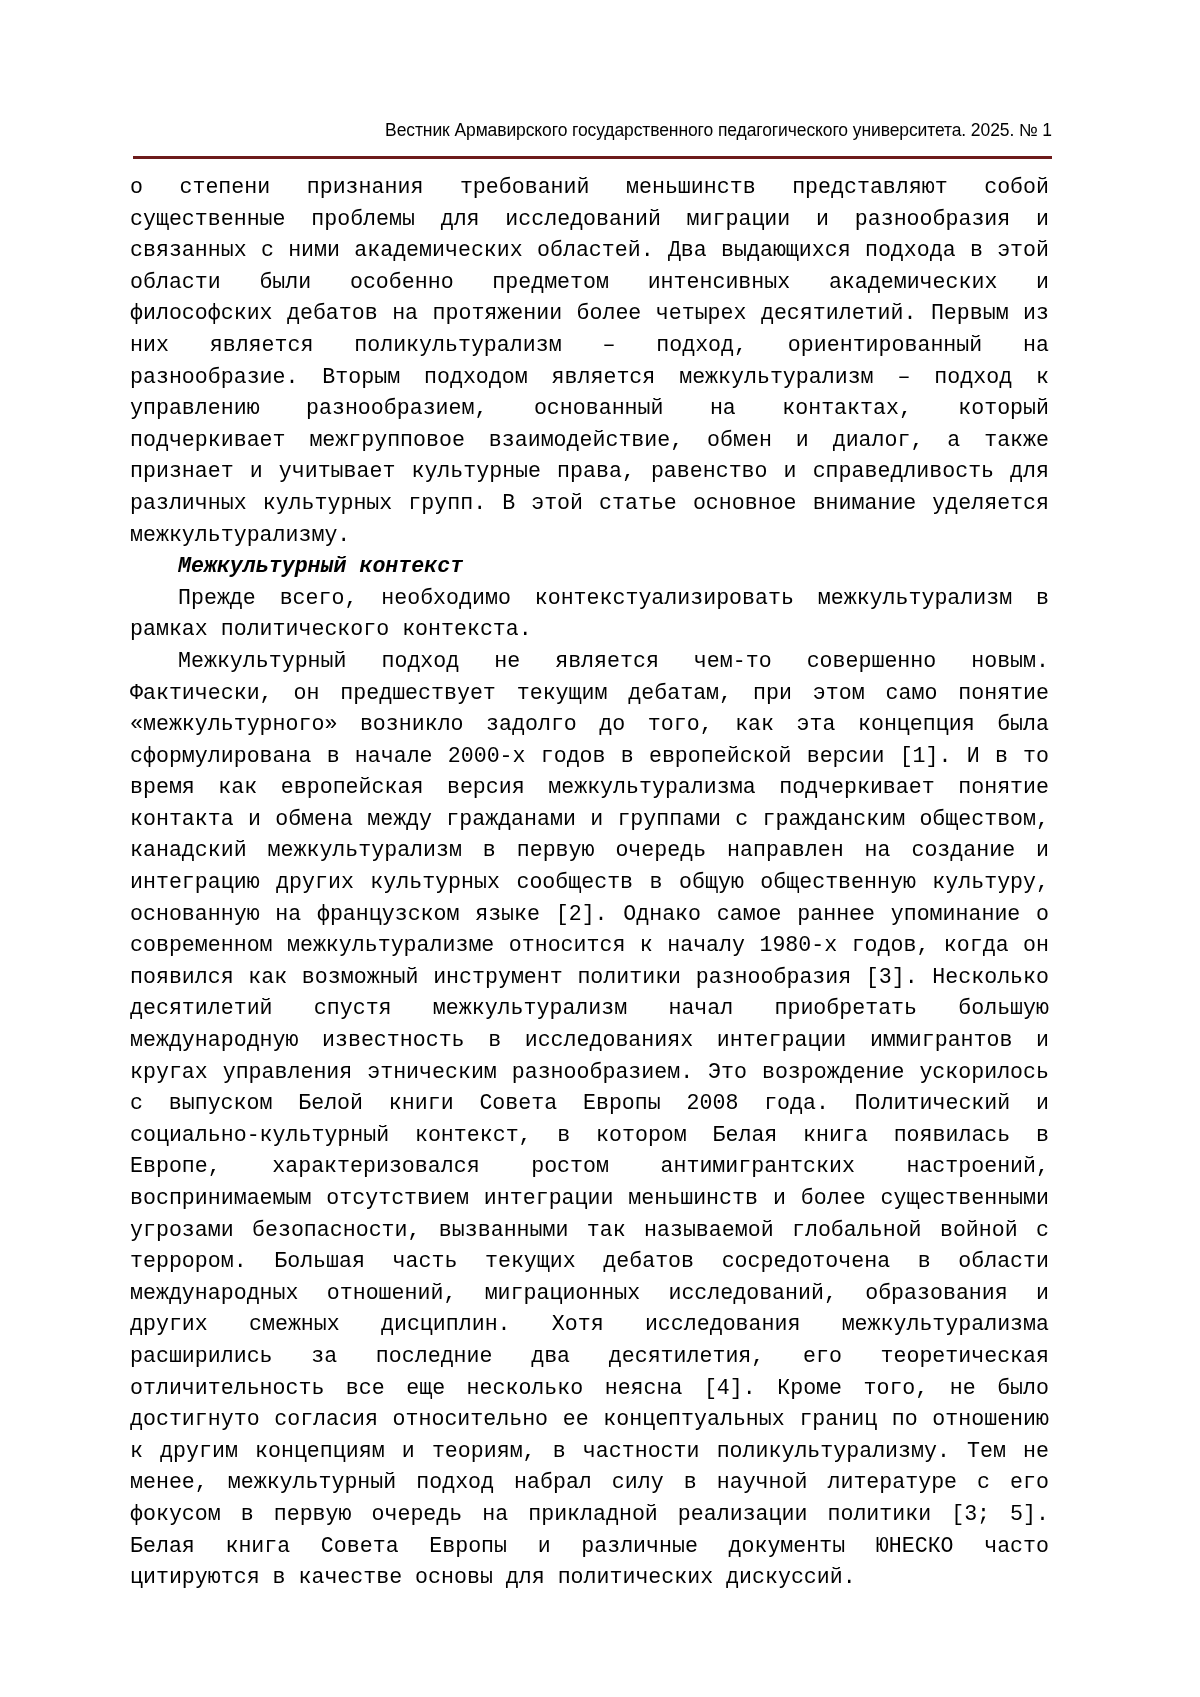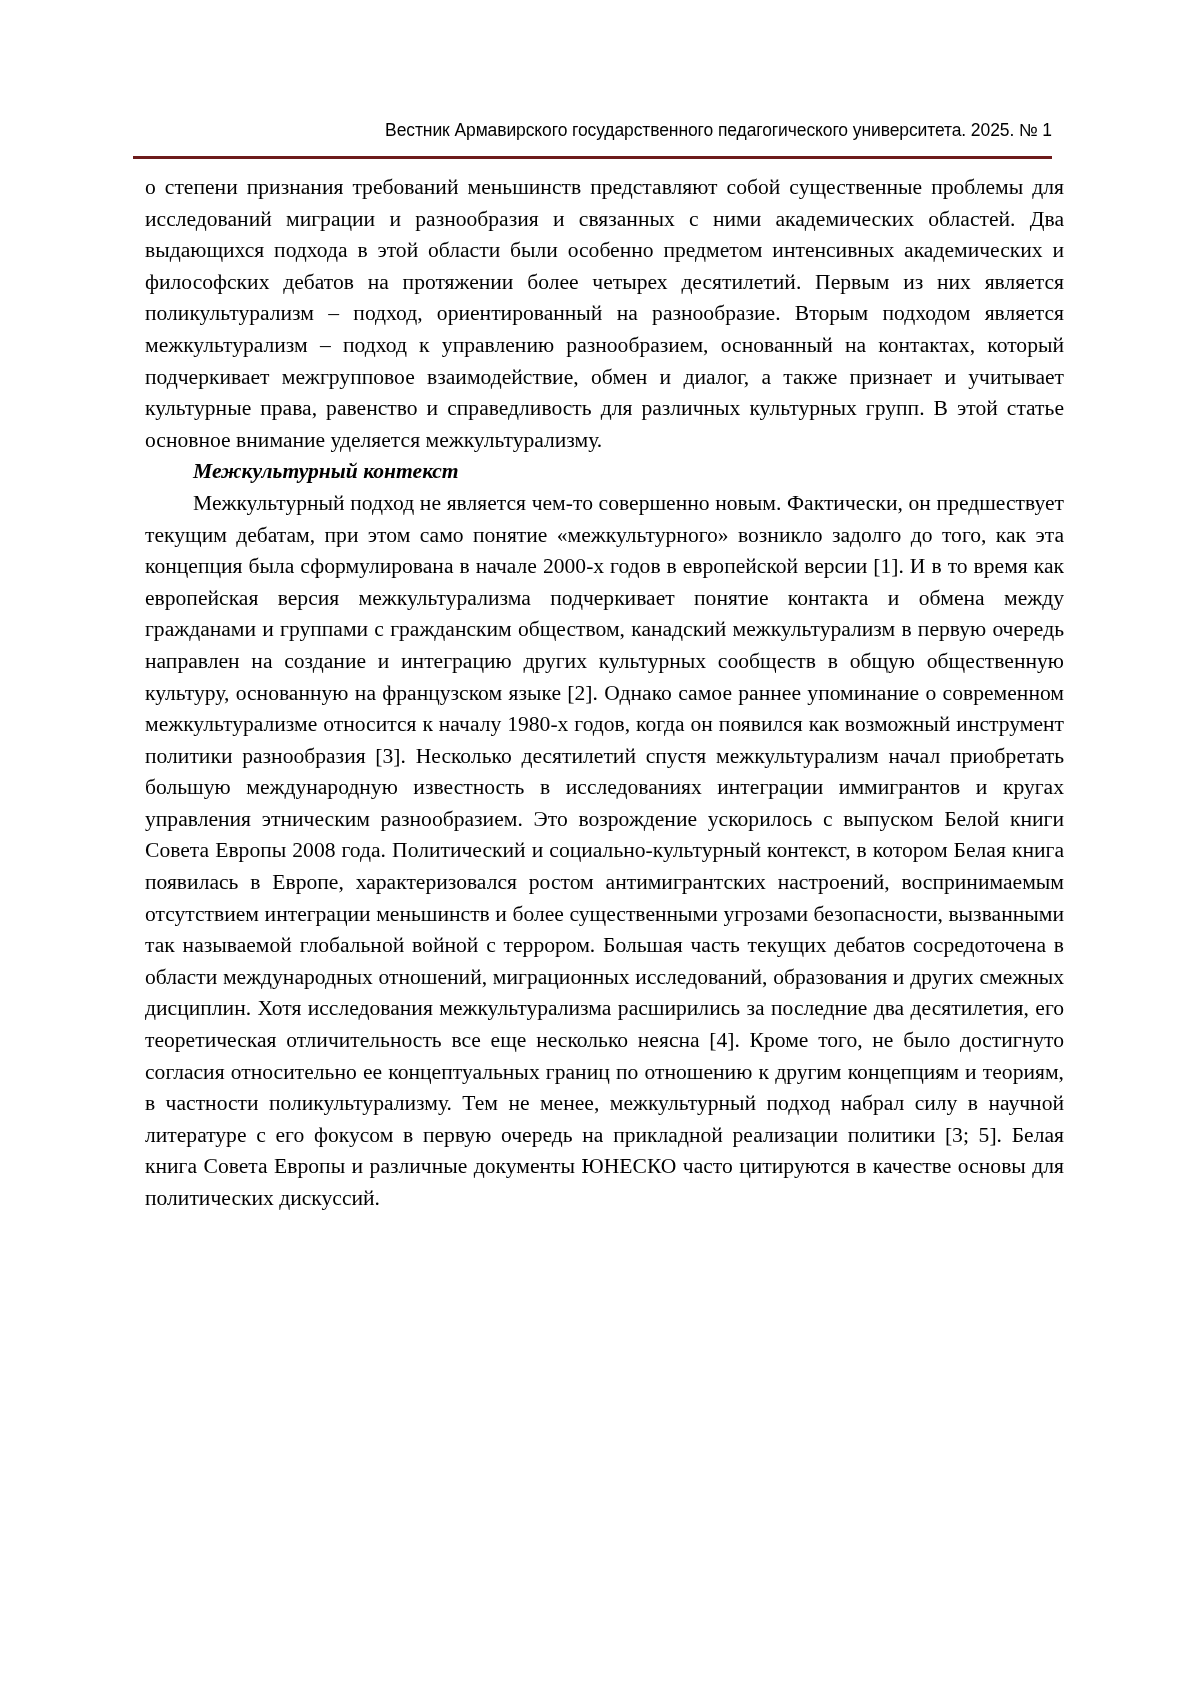--- a/index.html
+++ b/index.html
@@ -38,23 +38,24 @@
   .head-rule {
     position: absolute;
     left: 133px;
     top: 124px;
     width: 919px;
     height: 3px;
     background: #6d1b1b;
   }
   .content {
     position: absolute;
-    left: 145px;
+    left: 130px;
     top: 140px;
     width: 919px;
+    font-family: Liberation Mono, monospace;
   }
   p.body-text {
     margin: 0;
     font-size: 21.6px;
     line-height: 31.6px;
     text-align: justify;
     text-justify: inter-word;
     hyphens: manual;
   }
   p.indent {
@@ -86,19 +87,20 @@
   <div class="running-head">Вестник Армавирского государственного педагогического университета. 2025. № 1</div>
 
   <div class="head-rule"></div>
 
   <div class="content">
 
     <p class="body-text">о степени признания требований меньшинств представляют собой существенные проблемы для исследований миграции и разнообразия и связанных с ними академических областей. Два выдающихся подхода в этой области были особенно предметом интенсивных академических и философских дебатов на протяжении более четырех десятилетий. Первым из них является поликультурализм – подход, ориентированный на разнообразие. Вторым подходом является межкультурализм – подход к управлению разнообразием, основанный на контактах, который подчеркивает межгрупповое взаимодействие, обмен и диалог, а также признает и учитывает культурные права, равенство и справедливость для различных культурных групп. В этой статье основное внимание уделяется межкультурализму.</p>
 
     <p class="subhead">Межкультурный контекст</p>
 
+    <p class="body-text indent">Прежде всего, необходимо контекстуализировать межкультурализм в рамках политического контекста.</p>
 
     <p class="body-text indent">Межкультурный подход не является чем-то совершенно новым. Фактически, он предшествует текущим дебатам, при этом само понятие «межкультурного» возникло задолго до того, как эта концепция была сформулирована в начале 2000-х годов в европейской версии [1]. И в то время как европейская версия межкультурализма подчеркивает понятие контакта и обмена между гражданами и группами с гражданским обществом, канадский межкультурализм в первую очередь направлен на создание и интеграцию других культурных сообществ в общую общественную культуру, основанную на французском языке [2]. Однако самое раннее упоминание о современном межкультурализме относится к началу 1980-х годов, когда он появился как возможный инструмент политики разнообразия [3]. Несколько десятилетий спустя межкультурализм начал приобретать большую международную известность в исследованиях интеграции иммигрантов и кругах управления этническим разнообразием. Это возрождение ускорилось с выпуском Белой книги Совета Европы 2008 года. Политический и социально-культурный контекст, в котором Белая книга появилась в Европе, характеризовался ростом антимигрантских настроений, воспринимаемым отсутствием интеграции меньшинств и более существенными угрозами безопасности, вызванными так называемой глобальной войной с террором. Большая часть текущих дебатов сосредоточена в области международных отношений, миграционных исследований, образования и других смежных дисциплин. Хотя исследования межкультурализма расширились за последние два десятилетия, его теоретическая отличительность все еще несколько неясна [4]. Кроме того, не было достигнуто согласия относительно ее концептуальных границ по отношению к другим концепциям и теориям, в частности поликультурализму. Тем не менее, межкультурный подход набрал силу в научной литературе с его фокусом в первую очередь на прикладной реализации политики [3; 5]. Белая книга Совета Европы и различные документы ЮНЕСКО часто цитируются в качестве основы для политических дискуссий.</p>
 
   </div>
 
 
 </div>
 
 </body></html>

